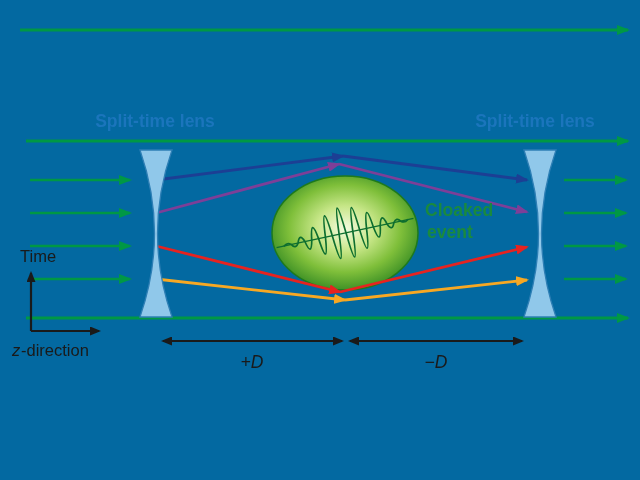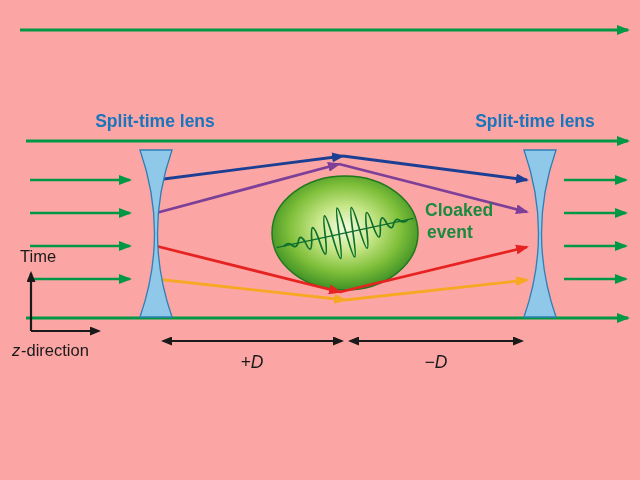--- a/index.html
+++ b/index.html
@@ -1,16 +1,16 @@
 <!DOCTYPE html>
 <html style="--green: #009845; --blue: #1c3f94; --purple: #7d3f98; --red: #e62320; --orange: #f7a823; --black: #1a1a1a; --lens-fill: #90c8ea; --lens-stroke: #2e7fb5; --label-blue: #1b75bc; --label-green: #1a8a3e; --wave: #0d6e2f; --event-core: #f4fbdf; --event-mid-light: #c6e687; --event-mid: #7fbf3a; --event-edge: #1e7a1c;"><head>
 <meta charset="utf-8">
 <style>
   html,body{margin:0;padding:0;background:#ffffff;}
-  .stage{position:relative;width:640px;height:480px;background:#fca5a5;overflow:hidden;}
+  .stage{position:relative;width:640px;height:480px;background:#0369a1;overflow:hidden;}
   svg{display:block;}
   
   .s-green{stroke:var(--green,#009845);stroke-width:3;fill:none;}
   .s-green-thin{stroke:var(--green,#009845);stroke-width:2.6;fill:none;}
   .s-blue{stroke:var(--blue,#1c3f94);stroke-width:2.8;fill:none;}
   .s-purple{stroke:var(--purple,#7d3f98);stroke-width:2.8;fill:none;}
   .s-red{stroke:var(--red,#e62320);stroke-width:2.8;fill:none;}
   .s-orange{stroke:var(--orange,#f7a823);stroke-width:2.8;fill:none;}
   .s-black{stroke:var(--black,#1a1a1a);stroke-width:2.2;fill:none;}
   .f-green{fill:var(--green,#009845);}

